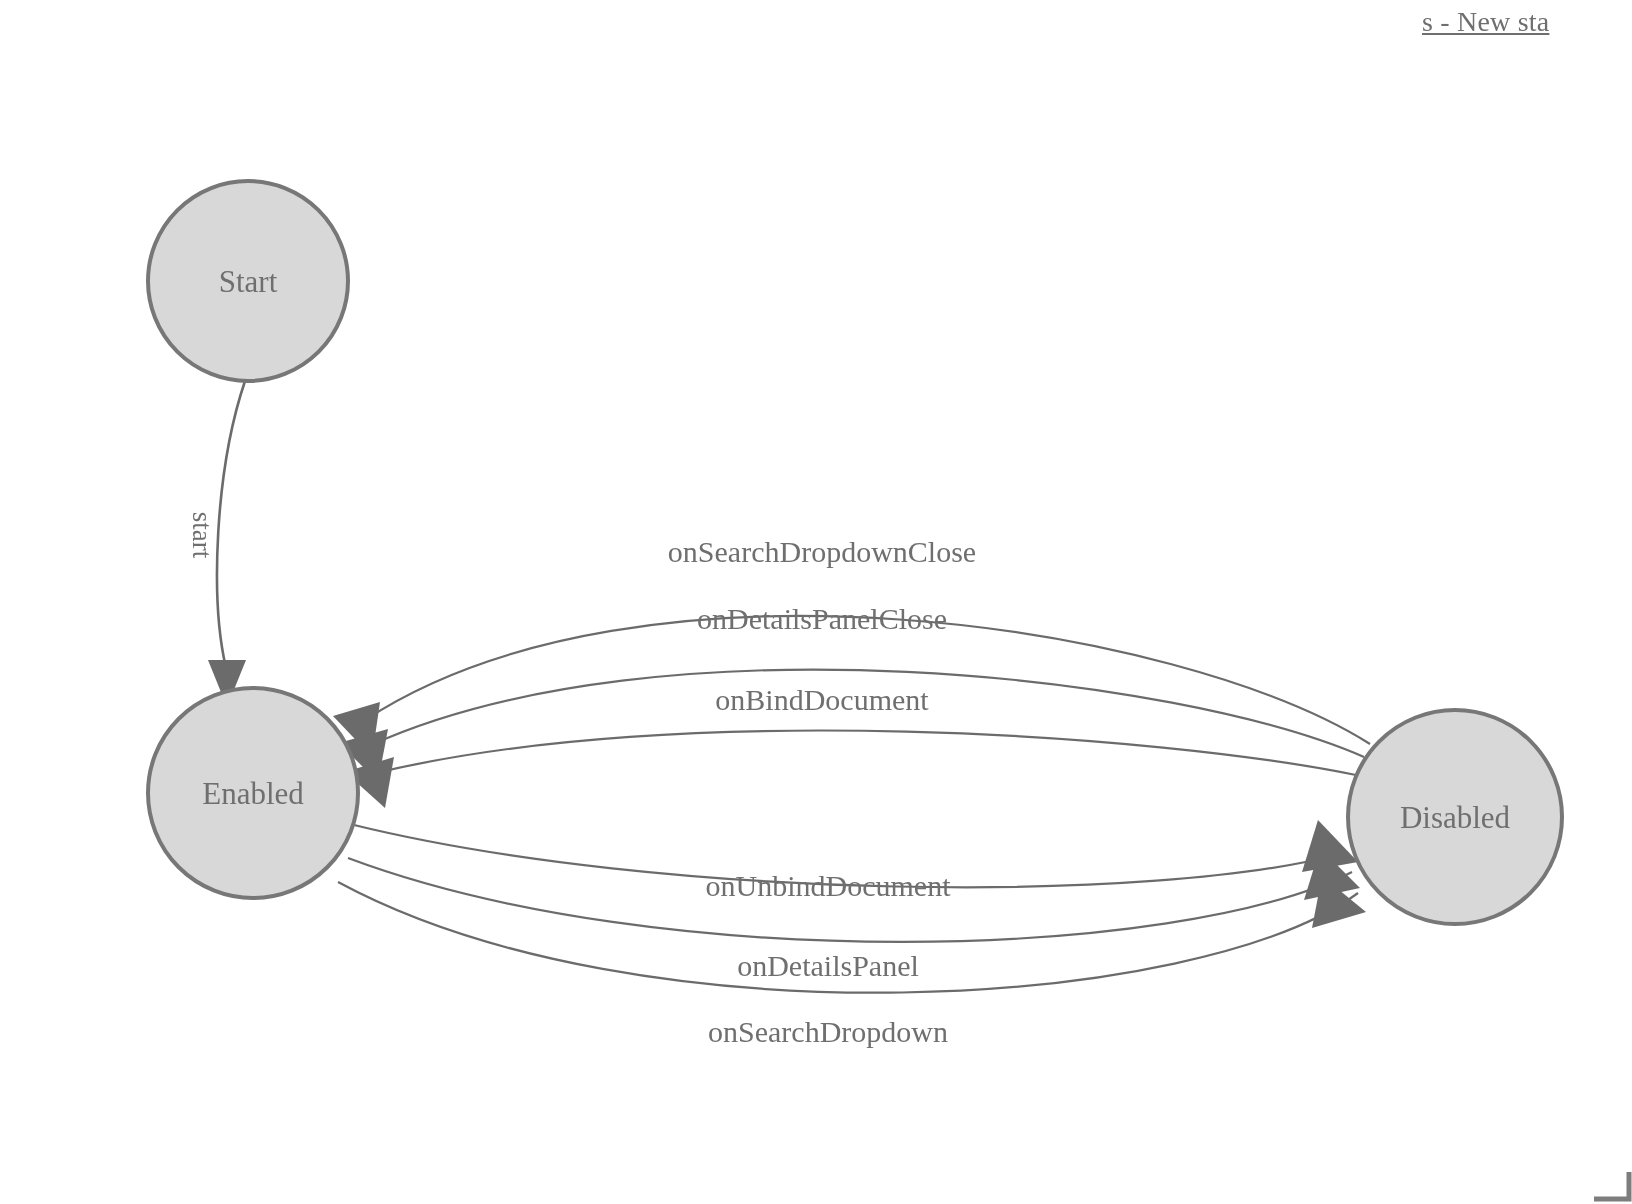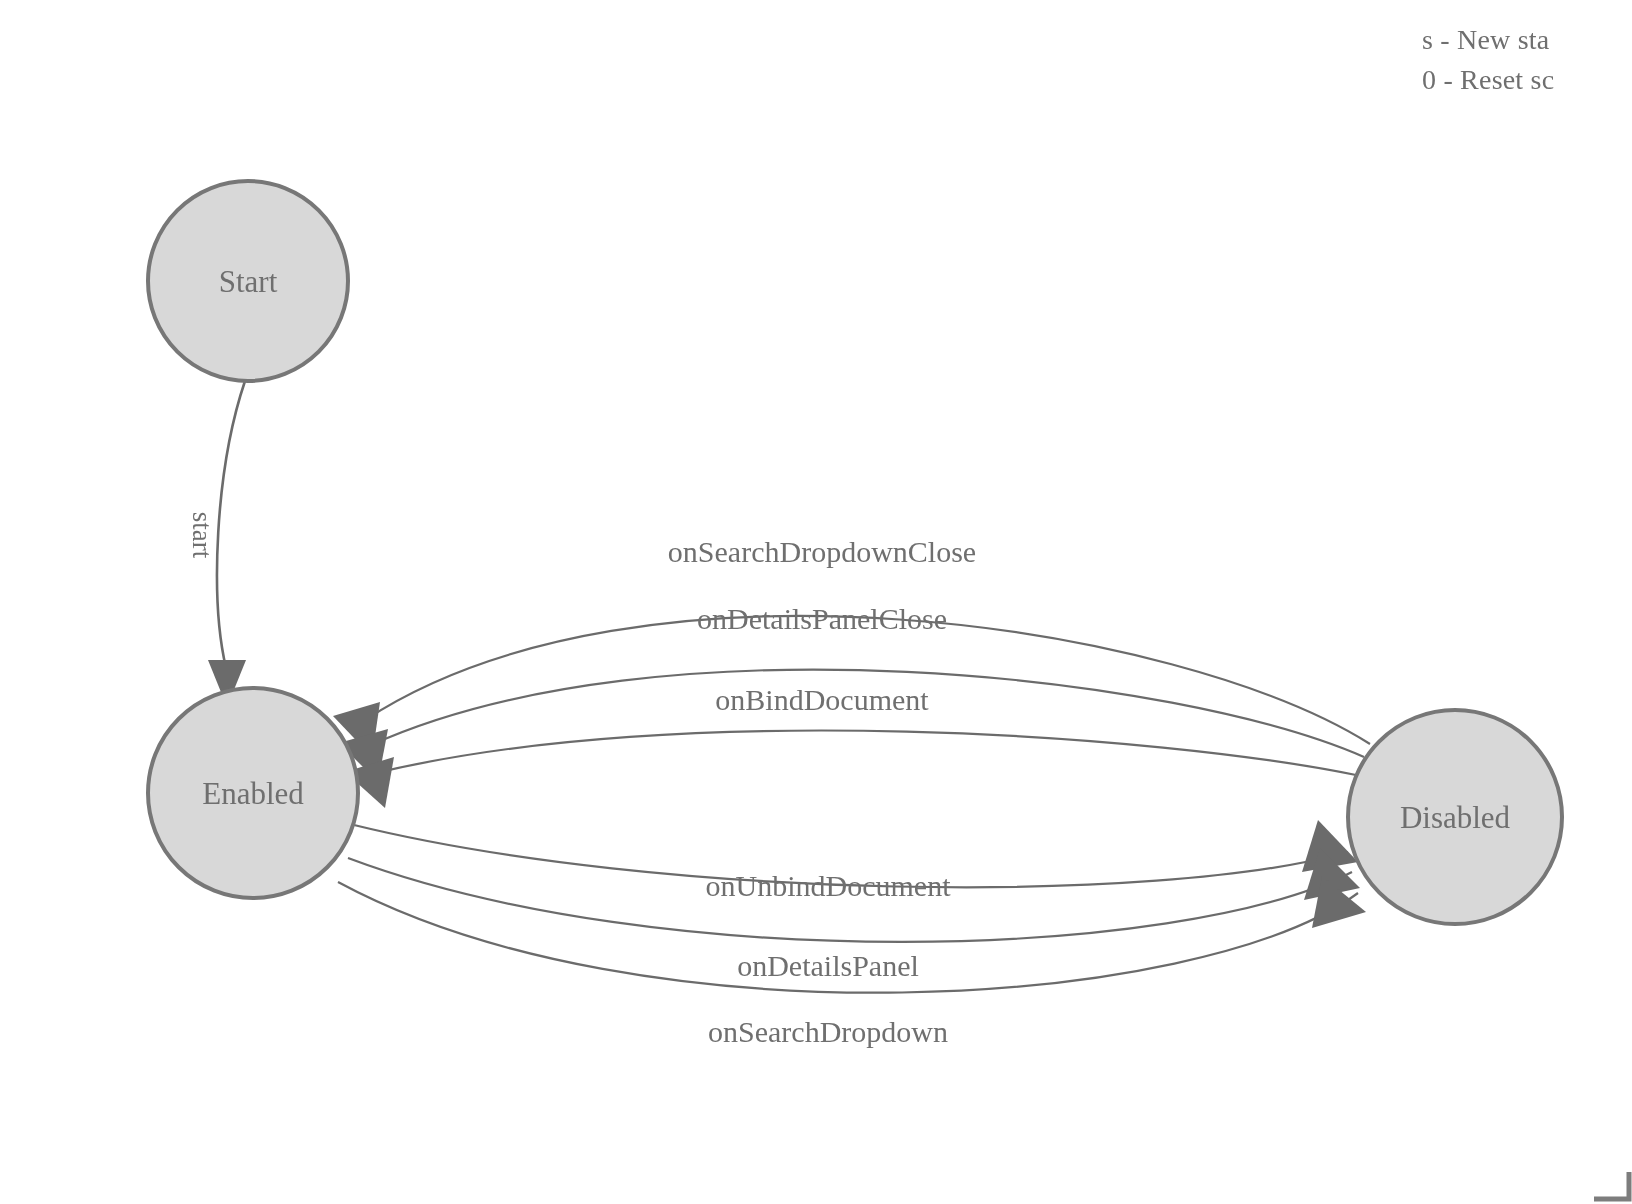--- a/index.html
+++ b/index.html
@@ -22,22 +22,23 @@
     top: 0;
     width: 1632px;
     height: 1204px;
   }
   .help-overlay {
     position: absolute;
     right: 0;
     top: 0;
     width: 210px;
     overflow: hidden;
-    padding-top: 20px;
+    padding-top: 2px;
     pointer-events: none;
+    text-decoration: underline;
   }
   .help-line {
     font-size: 28px;
     line-height: 40px;
     color: #6f6f6f;
     white-space: nowrap;
     letter-spacing: 0.2px;
   }
   .node-label {
     font-size: 31px;
@@ -128,14 +129,13 @@
   <g>
     <circle class="state-circle" cx="1455" cy="817" r="107"></circle>
     <text class="node-label" x="1455" y="828" text-anchor="middle">Disabled</text>
   </g>
 
   <path class="corner-mark" d="M 1629,1172 L 1629,1199 L 1594,1199"></path>
 </svg>
 
 <div class="help-overlay">
   <div class="help-line">s - New sta</div>
-  <div class="help-line">0 - Reset sc</div>
 </div>
 
 </body></html>

